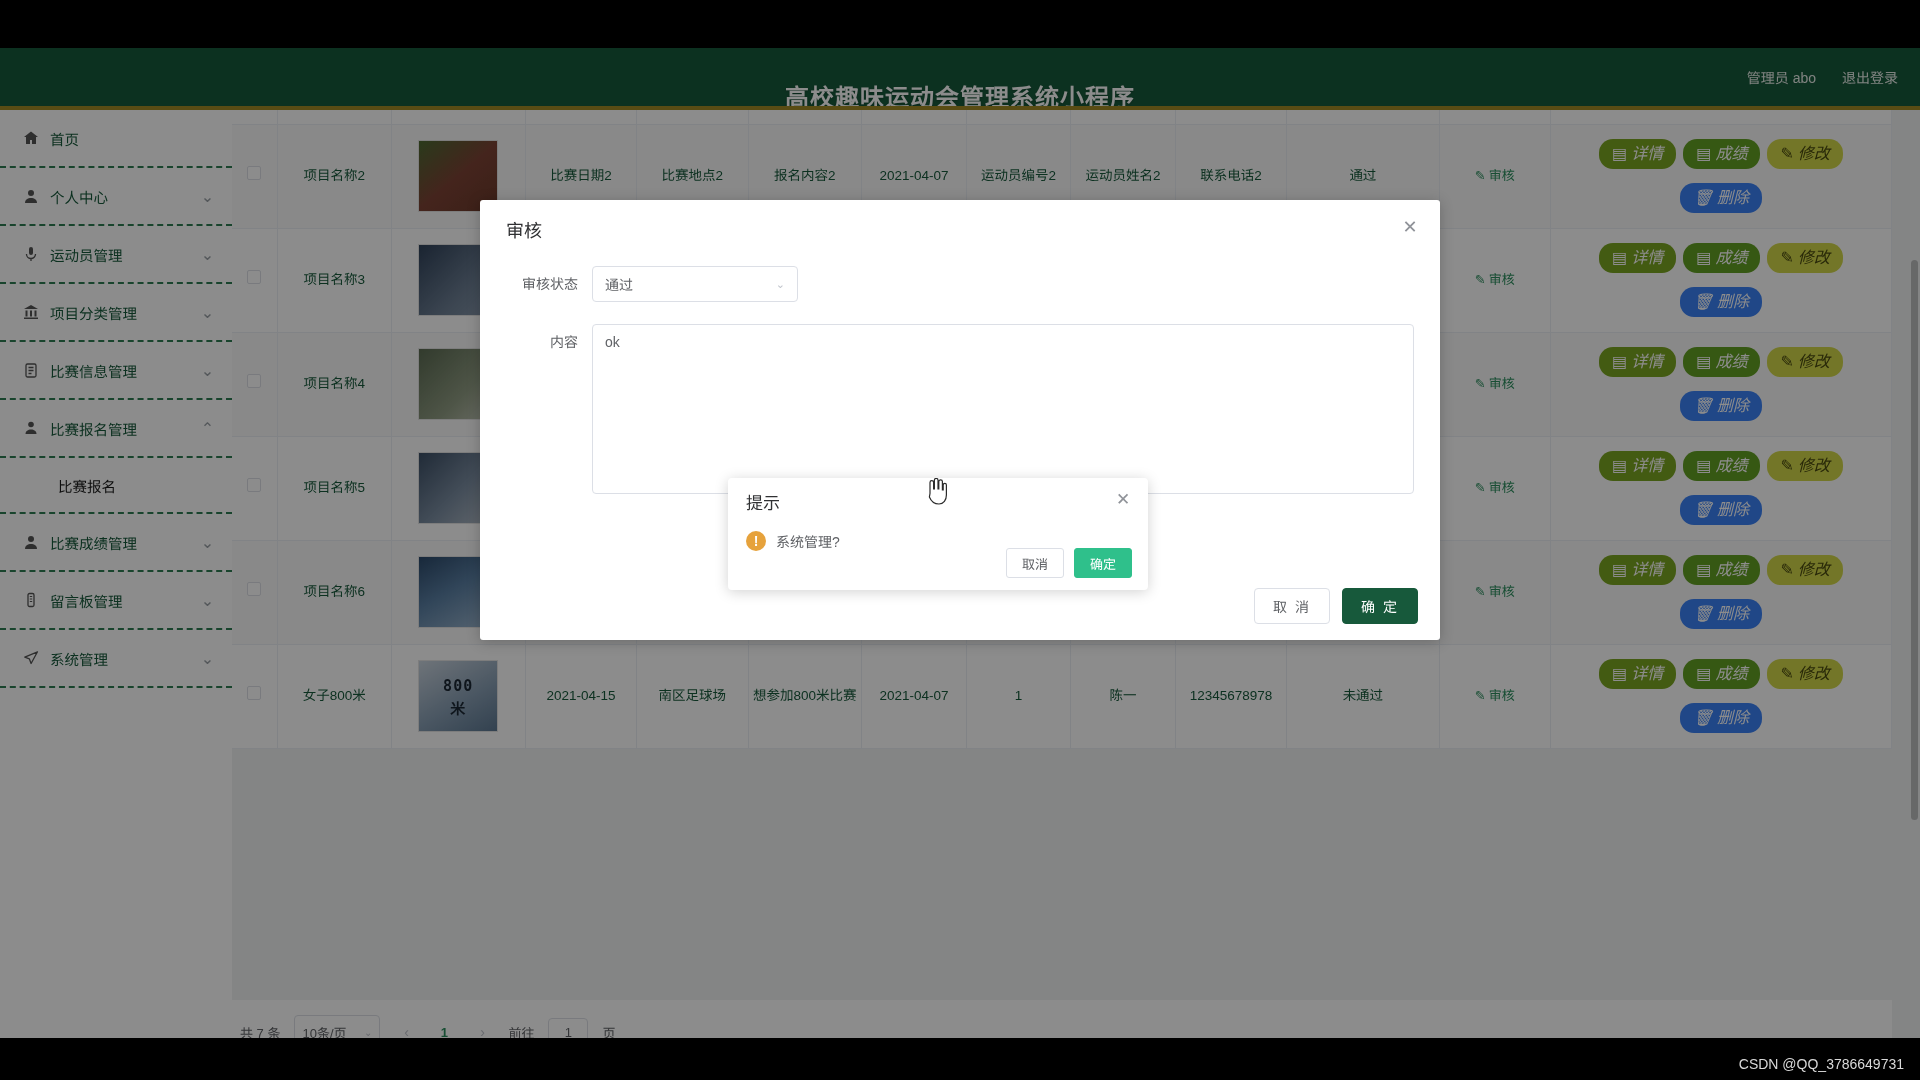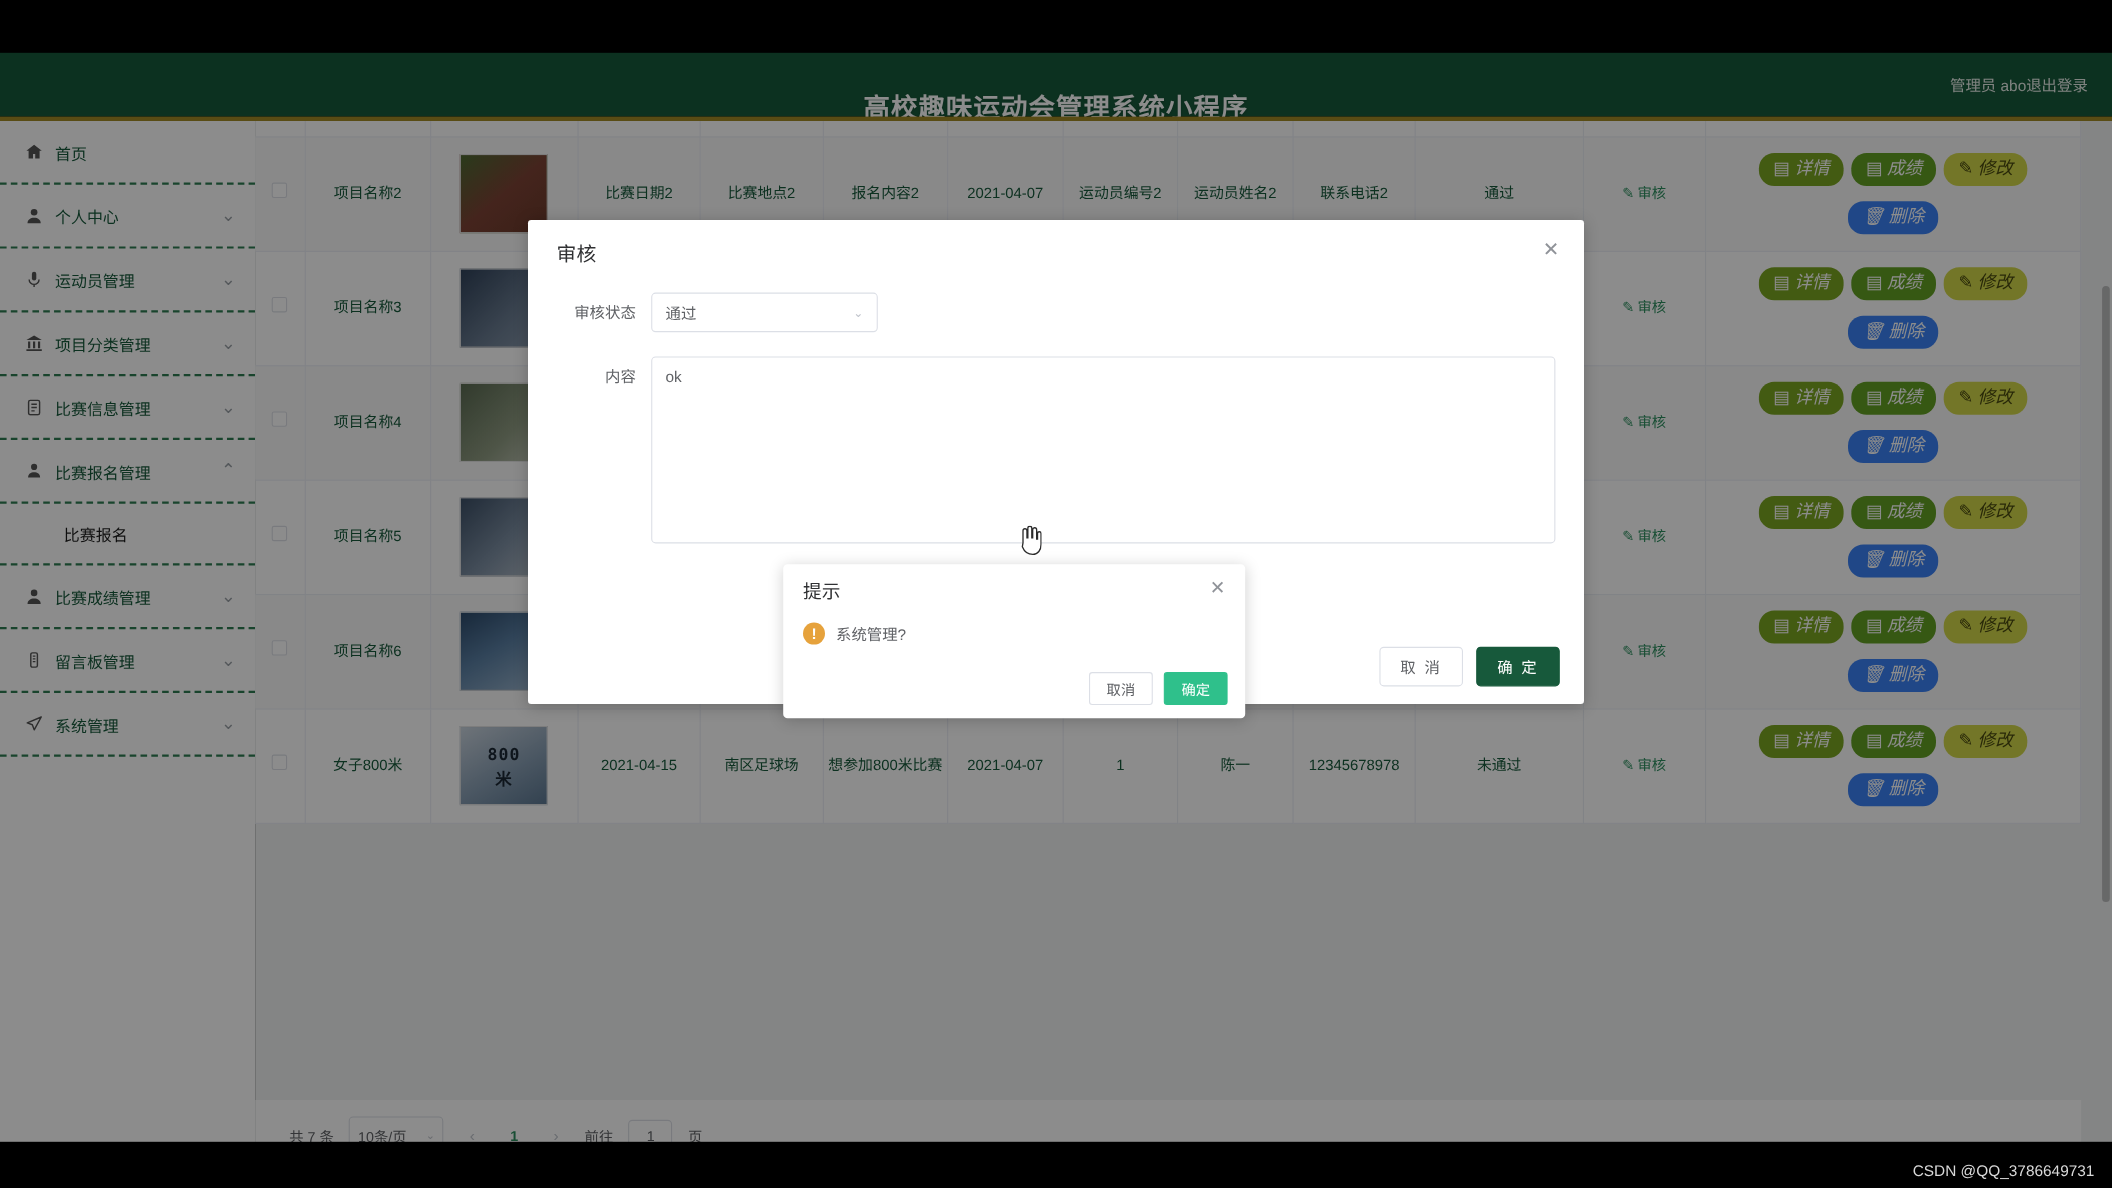--- a/index.html
+++ b/index.html
@@ -32,21 +32,21 @@
   .header-title {
     color: #ffffff;
     font-size: 24px;
     font-weight: bold;
     letter-spacing: 1px;
     text-shadow: 0 1px 2px rgba(0,0,0,.2);
     margin-top: 36px;
   }
   .header-right {
     position: absolute; right: 22px; top: 0; height: 58px;
-    display: flex; align-items: center; 
+    display: flex; align-items: center; gap: 26px;
   }
   .header-right span {
     color: #e8eee9; font-size: 14px;
   }
   .header-rule {
     position: absolute; left: 0; top: 106px; width: 1920px; height: 4px;
     background: #a38a26;
   }
 
   
@@ -164,21 +164,21 @@
 
   
   .pagination {
     position: absolute; left: 0; top: 890px;
     width: 1660px; height: 64px;
     display: flex; align-items: center;
     padding-left: 8px;
     gap: 14px;
     background: #ffffff;
   }
-  .pg-total { font-size: 13px; color: #606266; margin-left: 23px; }
+  .pg-total { font-size: 13px; color: #606266; }
   .pg-select {
     width: 86px; height: 28px;
     border: 1px solid #dcdfe6; border-radius: 4px;
     display: flex; align-items: center; justify-content: space-between;
     padding: 16px 7px; font-size: 13px; color: #606266; background: #fff;
     cursor: pointer;
   }
   .pg-arrow {
     width: 24px; height: 24px;
     display: flex; align-items: center; justify-content: center;
@@ -268,27 +268,26 @@
   }
   .btn-confirm {
     min-width: 76px; height: 36px;
     border: 1px solid #17593b; border-radius: 4px;
     background: #17593b; color: #fff; font-size: 14px;
     cursor: pointer; font-family: inherit; letter-spacing: 2px;
   }
 
   
   .dlg-confirm {
-    position: absolute; left: 712px; top: 478px;
-    width: 420px; height: 140px;
+    position: absolute; left: 728px; top: 478px;
+    width: 420px; height: 112px;
     background: #ffffff;
     border-radius: 4px;
     box-shadow: 0 2px 14px rgba(0,0,0,.18);
     z-index: 70;
-    margin-top: 35px;
   }
   .dlg-header {
     position: relative; height: 46px;
     display: flex; align-items: center; padding: 0 18px;
   }
   .dlg-title { font-size: 17px; color: #303133; }
   .dlg-close {
     position: absolute; right: 16px; top: 14px;
     width: 18px; height: 18px;
     color: #909399; font-size: 17px; line-height: 16px;

